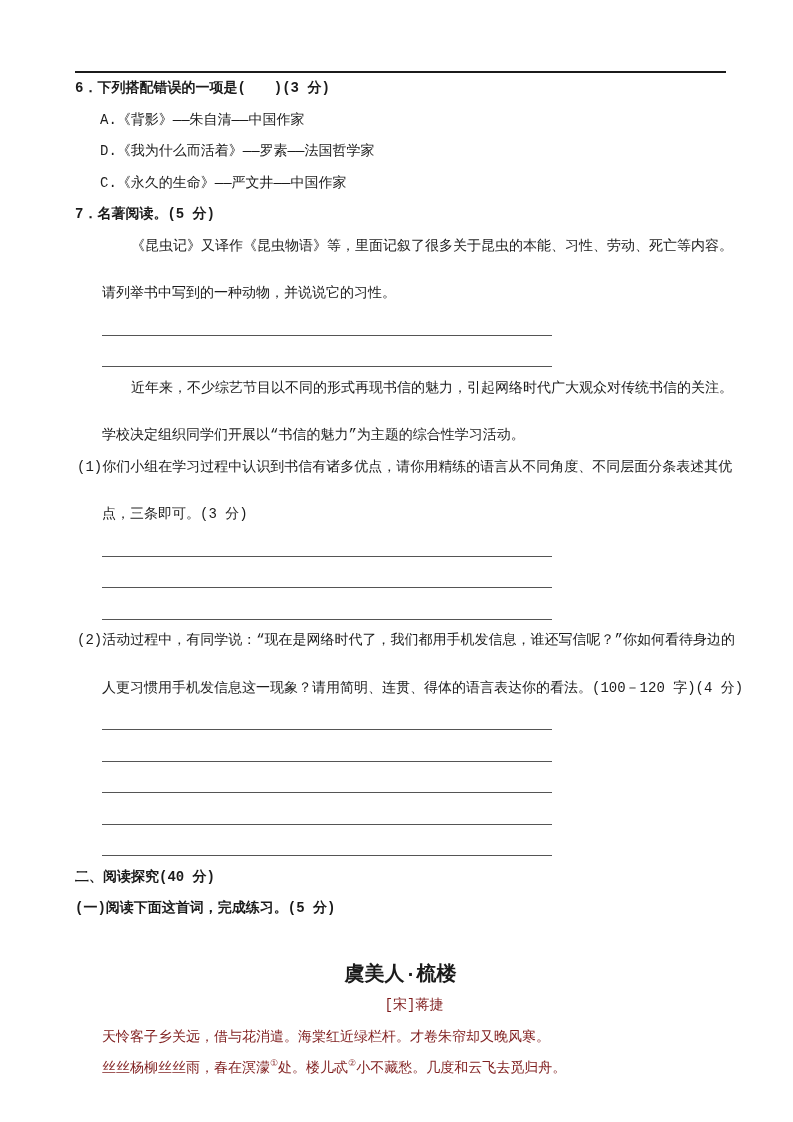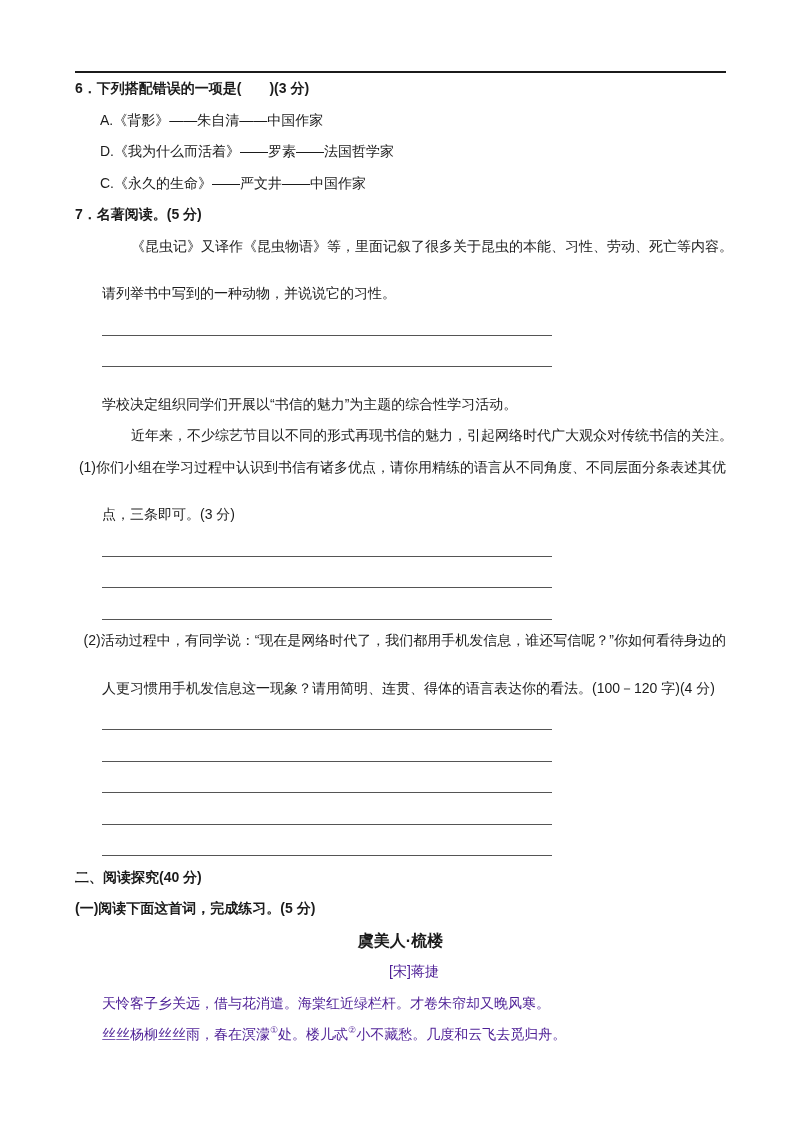--- a/index.html
+++ b/index.html
@@ -2,21 +2,21 @@
 <html><head>
 <meta charset="utf-8">
 <style>
   * { margin: 0; padding: 0; box-sizing: border-box; }
   html, body { background: #ffffff; }
   .page {
     position: relative;
     width: 793px;
     height: 1122px;
     background: #ffffff;
-    font-family: Liberation Sans, sans-serif;
+    font-family: Liberation Mono, monospace;
     color: #1b1b1b;
     font-size: 14px;
     overflow: hidden;
   }
   .content {
     padding: 71px 67px 0 75px;
   }
   .toprule {
     border-top: 2px solid #1b1b1b;
     height: 0;
@@ -34,22 +34,22 @@
   .subitem  { padding-left: 2px; text-align: right; }    
   .uline-row { height: 31.5px; position: relative; }
   .uline {
     position: absolute;
     left: 27px;
     top: 25px;
     width: 450px;
     border-bottom: 1px solid #555555;
   }
   .center { text-align: center; padding-left: 0; }
-  .poem-title { font-weight: bold; font-size: 16px; }
-  .poem { padding-left: 27px; color: #4c1d95; }
+  .poem-title { font-weight: bold; font-size: 20px; margin-top: 34px; }
+  .poem { padding-left: 27px; color: #7f1d1d; }
   sup.note {
     font-size: 9px;
     vertical-align: super;
     line-height: 0;
   }
 </style>
 </head>
 <body>
 
 <div class="page">
@@ -65,22 +65,22 @@
     <div class="line heading">7．名著阅读。(5 分)</div>
     <div class="line indent2">《昆虫记》又译作《昆虫物语》等，里面记叙了很多关于昆虫的本能、习性、劳动、死亡等内容。</div>
     <div class="line indent1">请列举书中写到的一种动物，并说说它的习性。</div>
     <div class="uline-row">
         <div class="uline"></div>
       </div>
     <div class="uline-row">
         <div class="uline"></div>
       </div>
 
+    <div class="line indent2">近年来，不少综艺节目以不同的形式再现书信的魅力，引起网络时代广大观众对传统书信的关注。</div>
     <div class="line indent1">学校决定组织同学们开展以“书信的魅力”为主题的综合性学习活动。</div>
-    <div class="line indent2">近年来，不少综艺节目以不同的形式再现书信的魅力，引起网络时代广大观众对传统书信的关注。</div>
     <div class="line subitem">(1)你们小组在学习过程中认识到书信有诸多优点，请你用精练的语言从不同角度、不同层面分条表述其优</div>
     <div class="line indent1">点，三条即可。(3 分)</div>
     <div class="uline-row">
         <div class="uline"></div>
       </div>
     <div class="uline-row">
         <div class="uline"></div>
       </div>
     <div class="uline-row">
         <div class="uline"></div>

